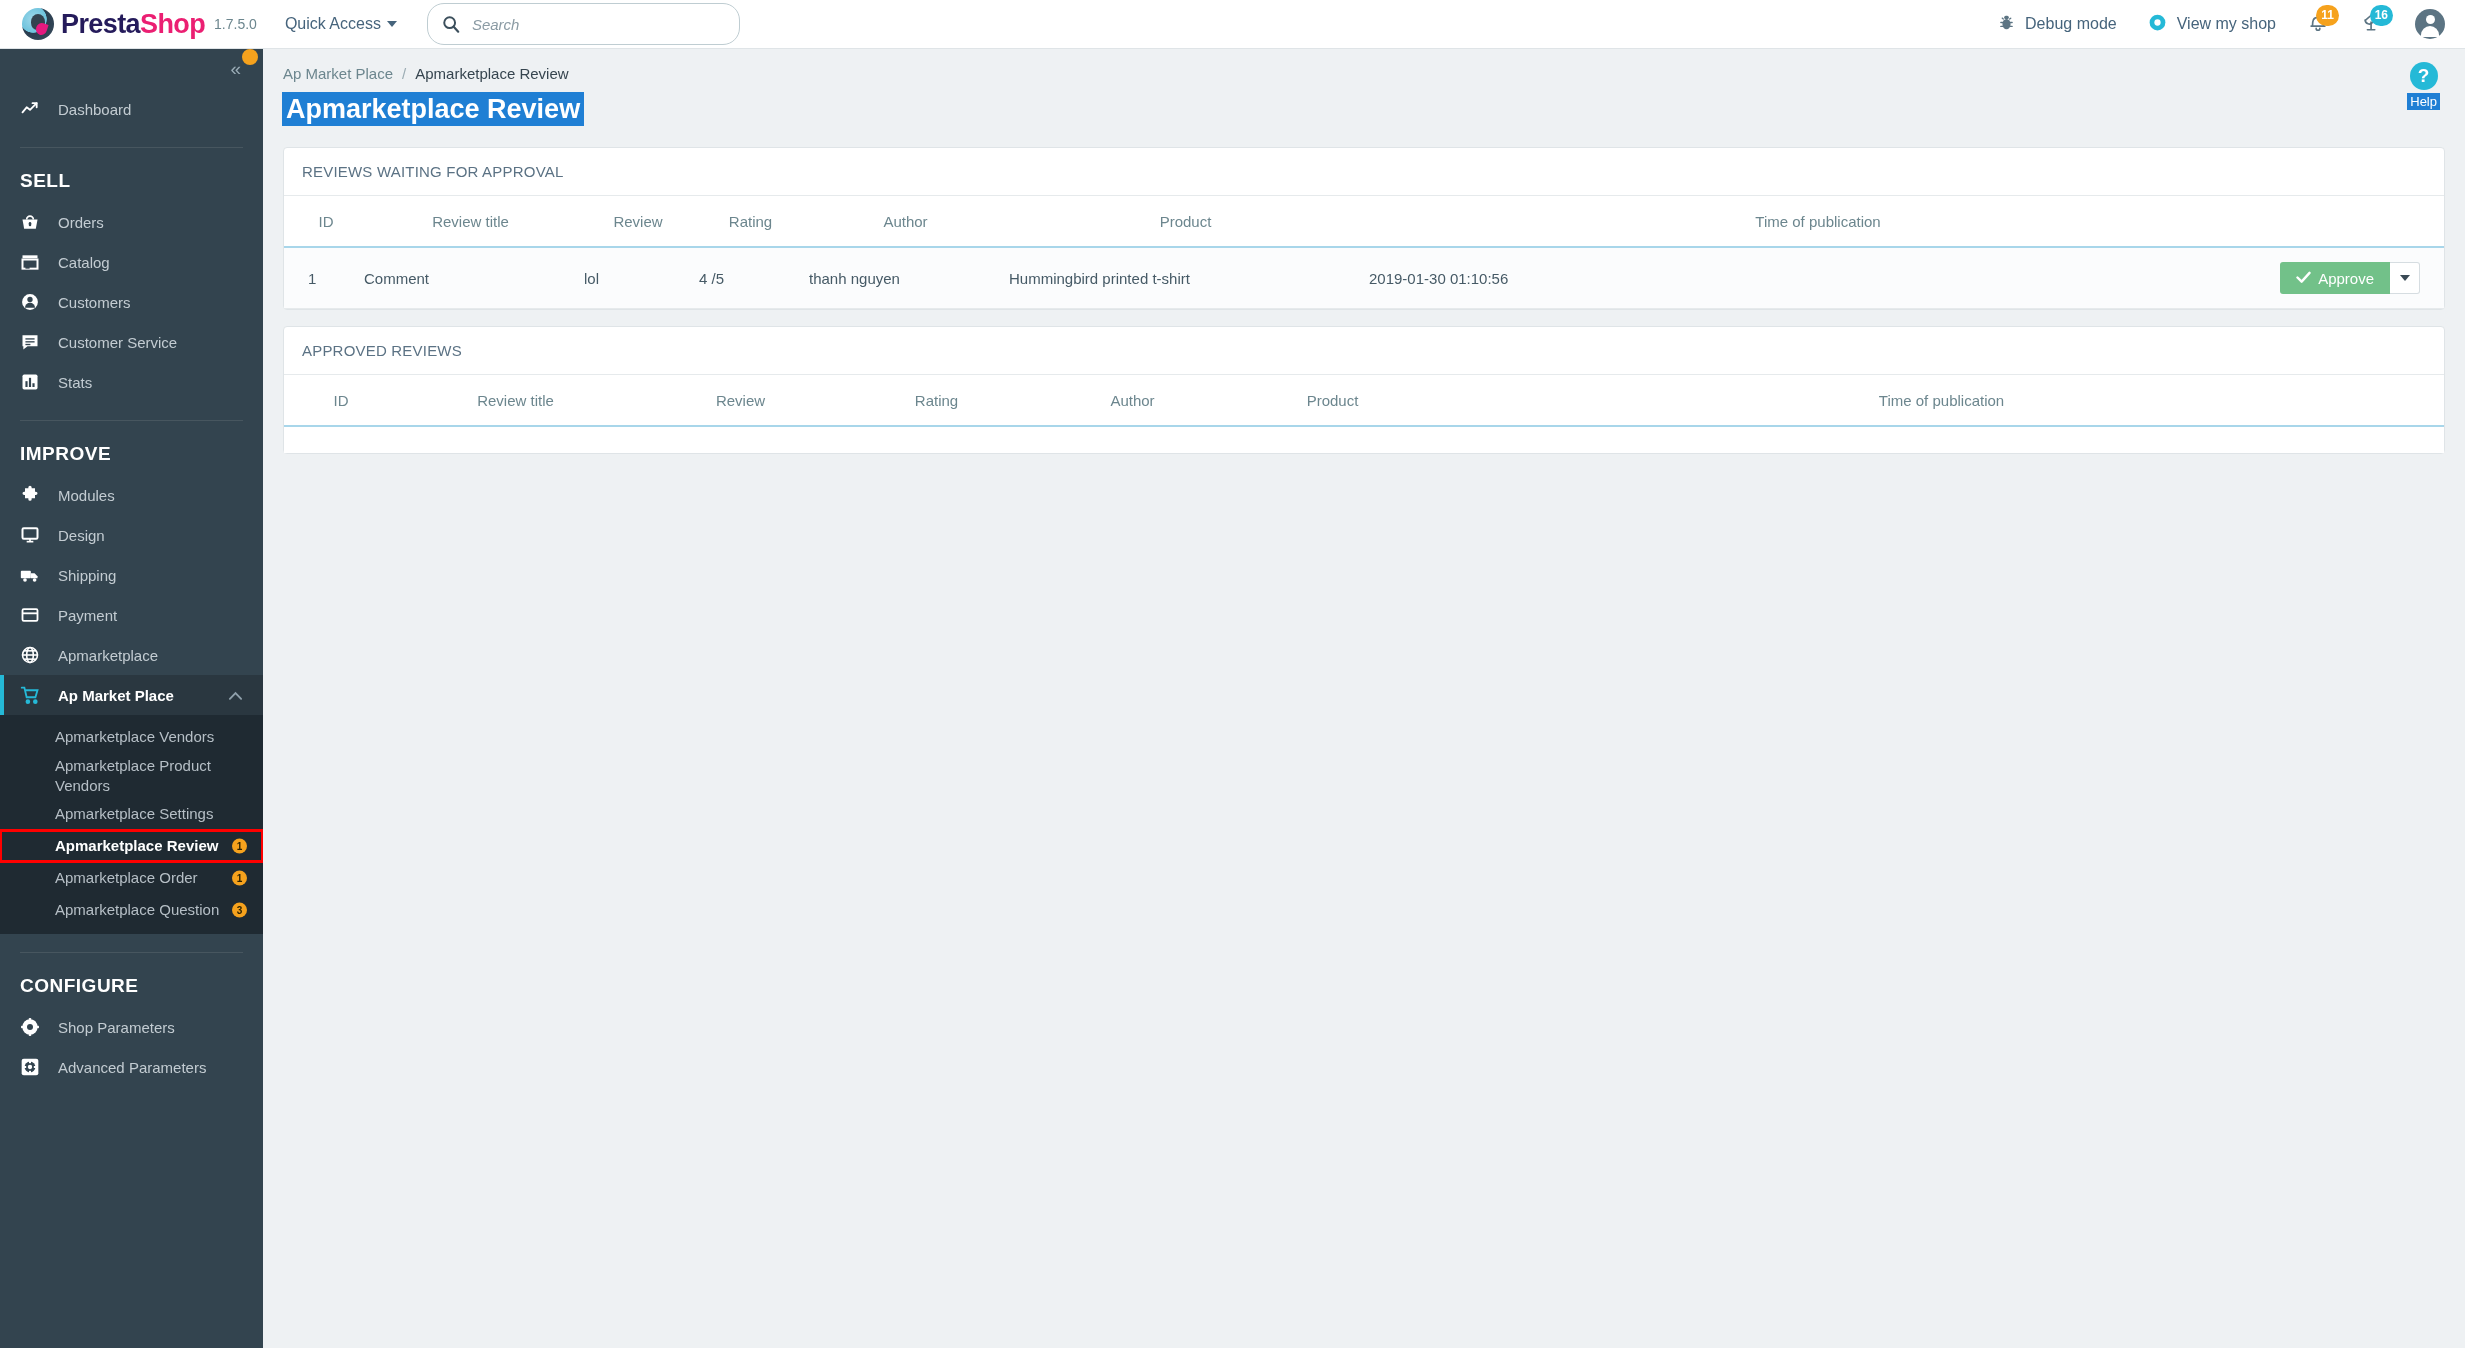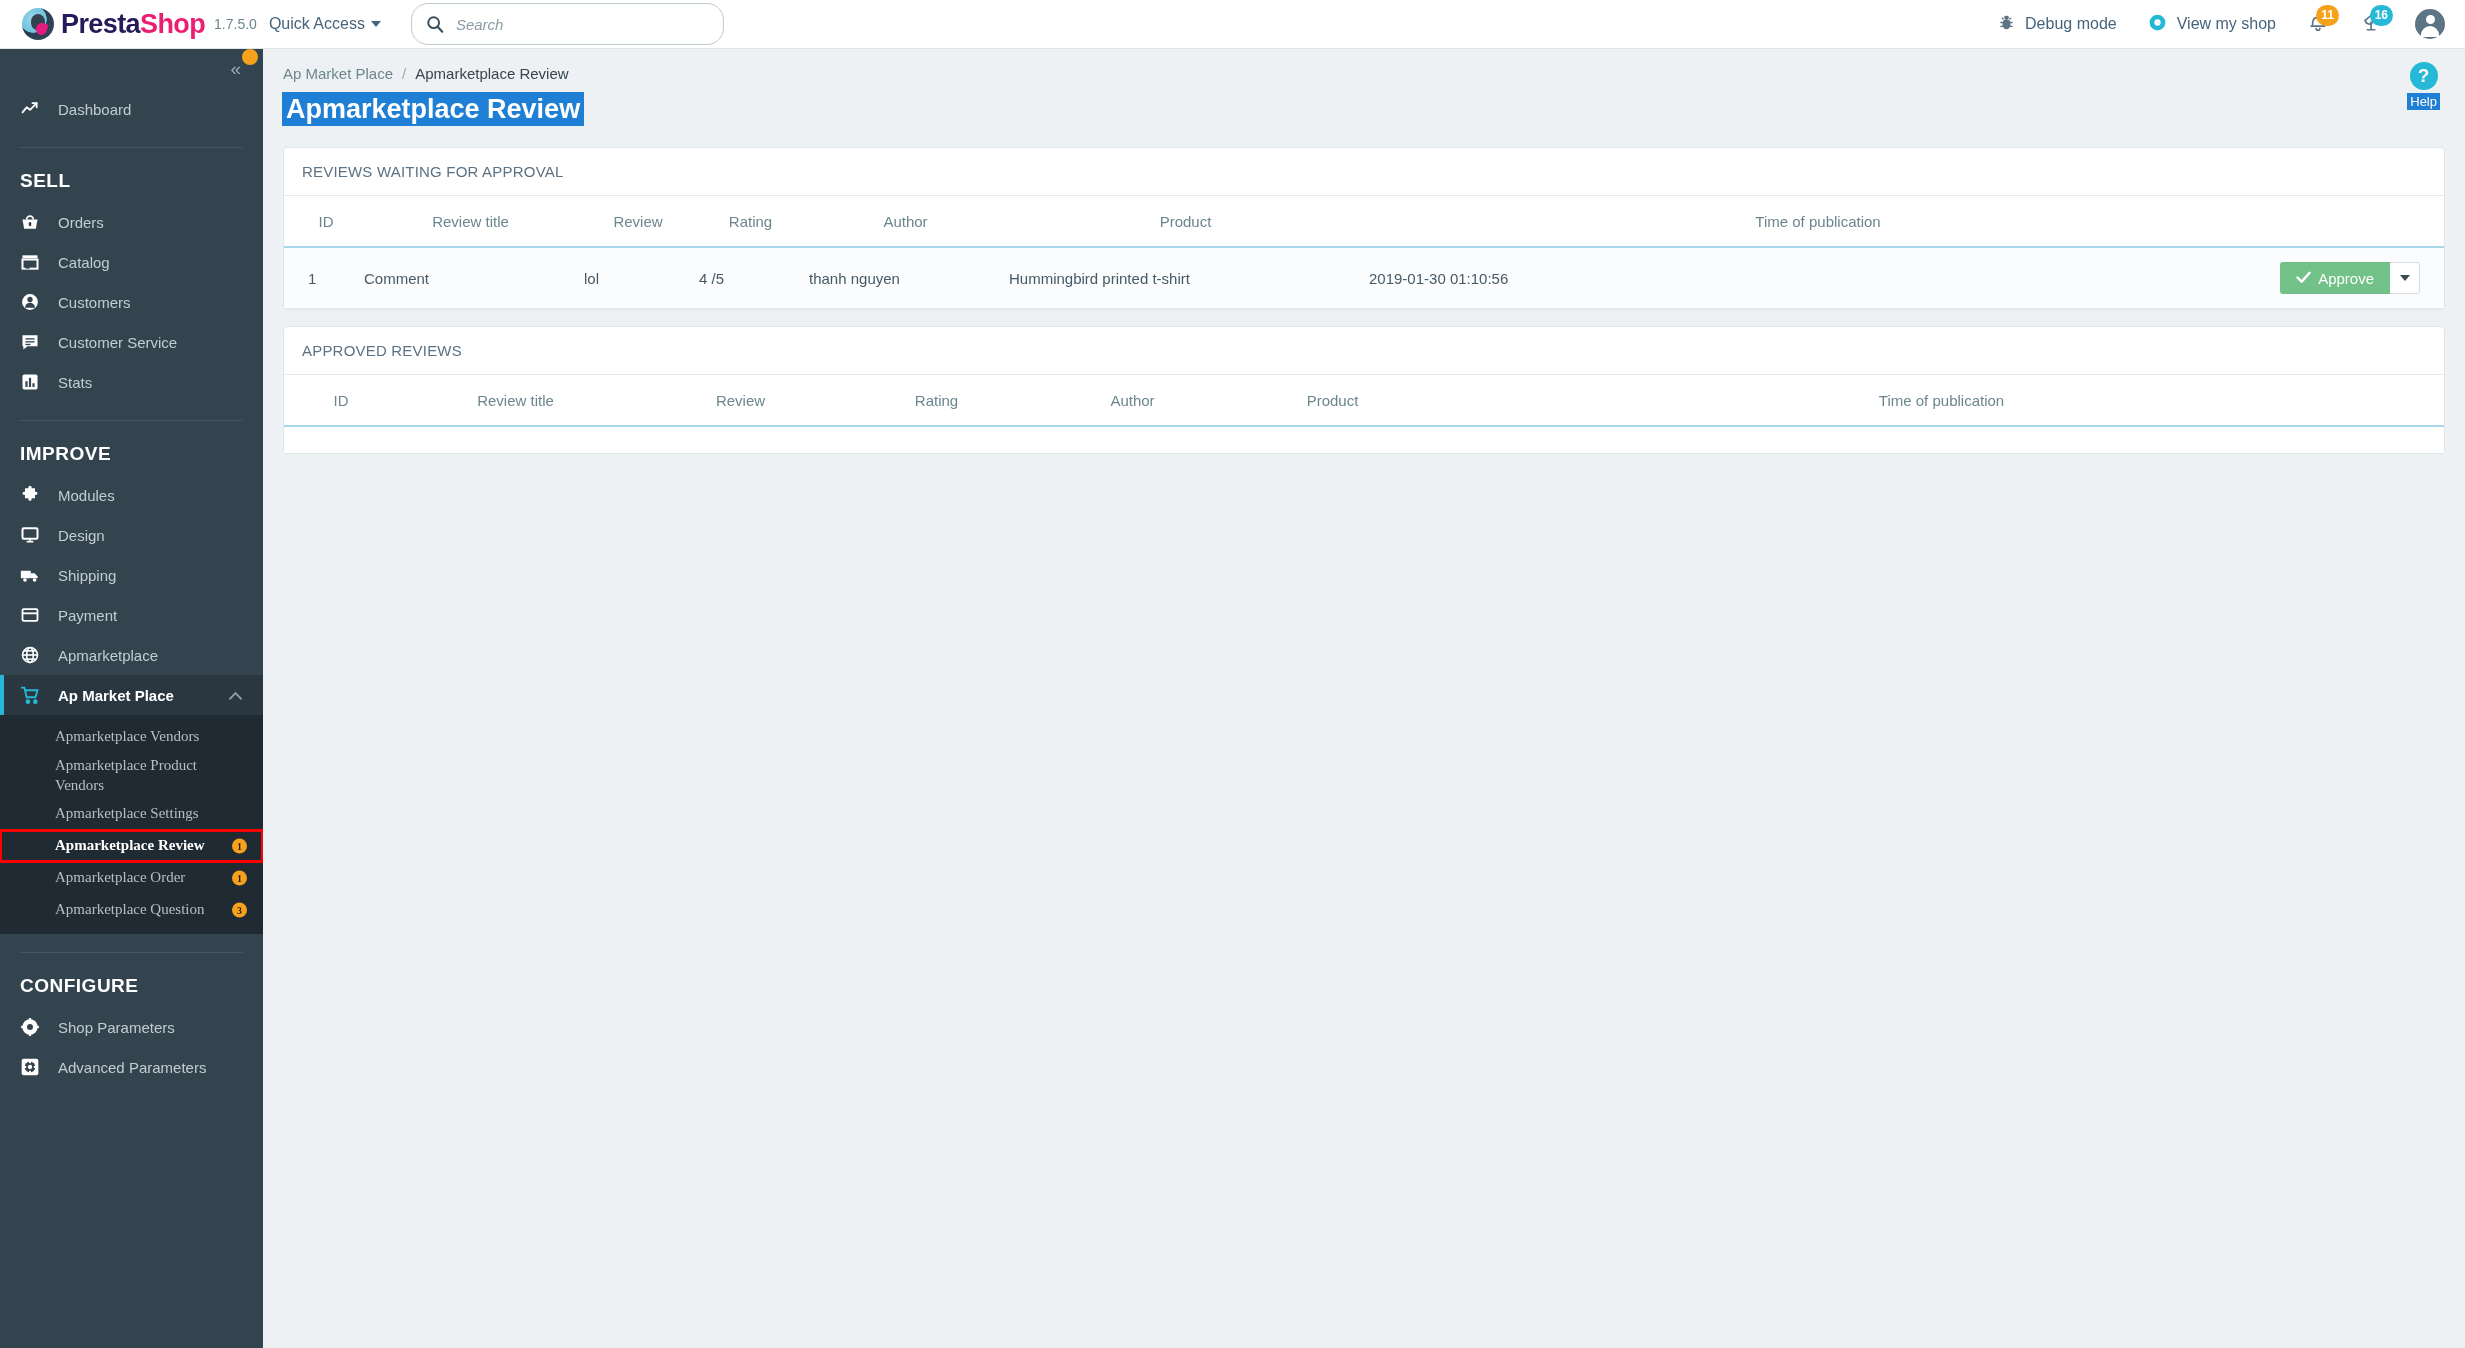--- a/index.html
+++ b/index.html
@@ -33,21 +33,21 @@
   .brand-logo::after {
     content: ""; position: absolute; left: 14px; top: 15px;
     width: 11px; height: 12px; border-radius: 50% 0 50% 50%;
     background: #e5197f; transform: rotate(18deg);
   }
   .brand-text { margin-left: 7px; font-size: 27px; font-weight: bold; letter-spacing: -0.6px; }
   .brand-presta { color: #251b5b; }
   .brand-shop { color: #eb1f72; }
   .version { margin-left: 9px; font-size: 14px; color: #6c868e; font-weight: normal; }
   .quick-access {
-    margin-left: 12px; font-size: 16px; color: #46647c;
+    margin-left: 28px; font-size: 16px; color: #46647c;
     display: flex; align-items: center; gap: 6px; cursor: pointer; text-align: center;
   }
   .caret-dn {
     width: 0; height: 0; border-left: 5px solid transparent;
     border-right: 5px solid transparent; border-top: 6px solid #46647c;
   }
   .search-wrap {
     margin-left: 30px; width: 313px; height: 42px;
     border: 1px solid #bfcdd2; border-radius: 17px;
     display: flex; align-items: center; background: #fff;
@@ -126,21 +126,21 @@
   .sb-row.active .lbl { color: #ffffff; font-weight: bold; }
   .sb-row.active::before {
     content: ""; position: absolute; left: 0; top: 0;
     width: 4px; height: 100%; background: #25b9d7;
   }
   .sb-sub {
     background: #1f2a32; padding: 6px 0 8px 0;
   }
   .sb-sub-row {
     display: flex; align-items: center; min-height: 32px;
-    padding: 3px 20px 3px 55px; cursor: pointer; position: relative; font-family: Liberation Serif, serif;
+    padding: 3px 20px 3px 55px; cursor: pointer; position: relative;
   }
   .sb-sub-row .lbl { font-size: 15px; color: #b6bfc6; line-height: 1.3; }
   .sb-sub-row.current .lbl { color: #ffffff; font-weight: bold; }
   .sb-sub-row.current {
     outline: 3px solid #ff0000;
     outline-offset: -2px;
   }
   .sub-badge {
     position: absolute; right: 16px; top: 50%; transform: translateY(-50%);
     width: 15px; height: 15px; border-radius: 50%;

